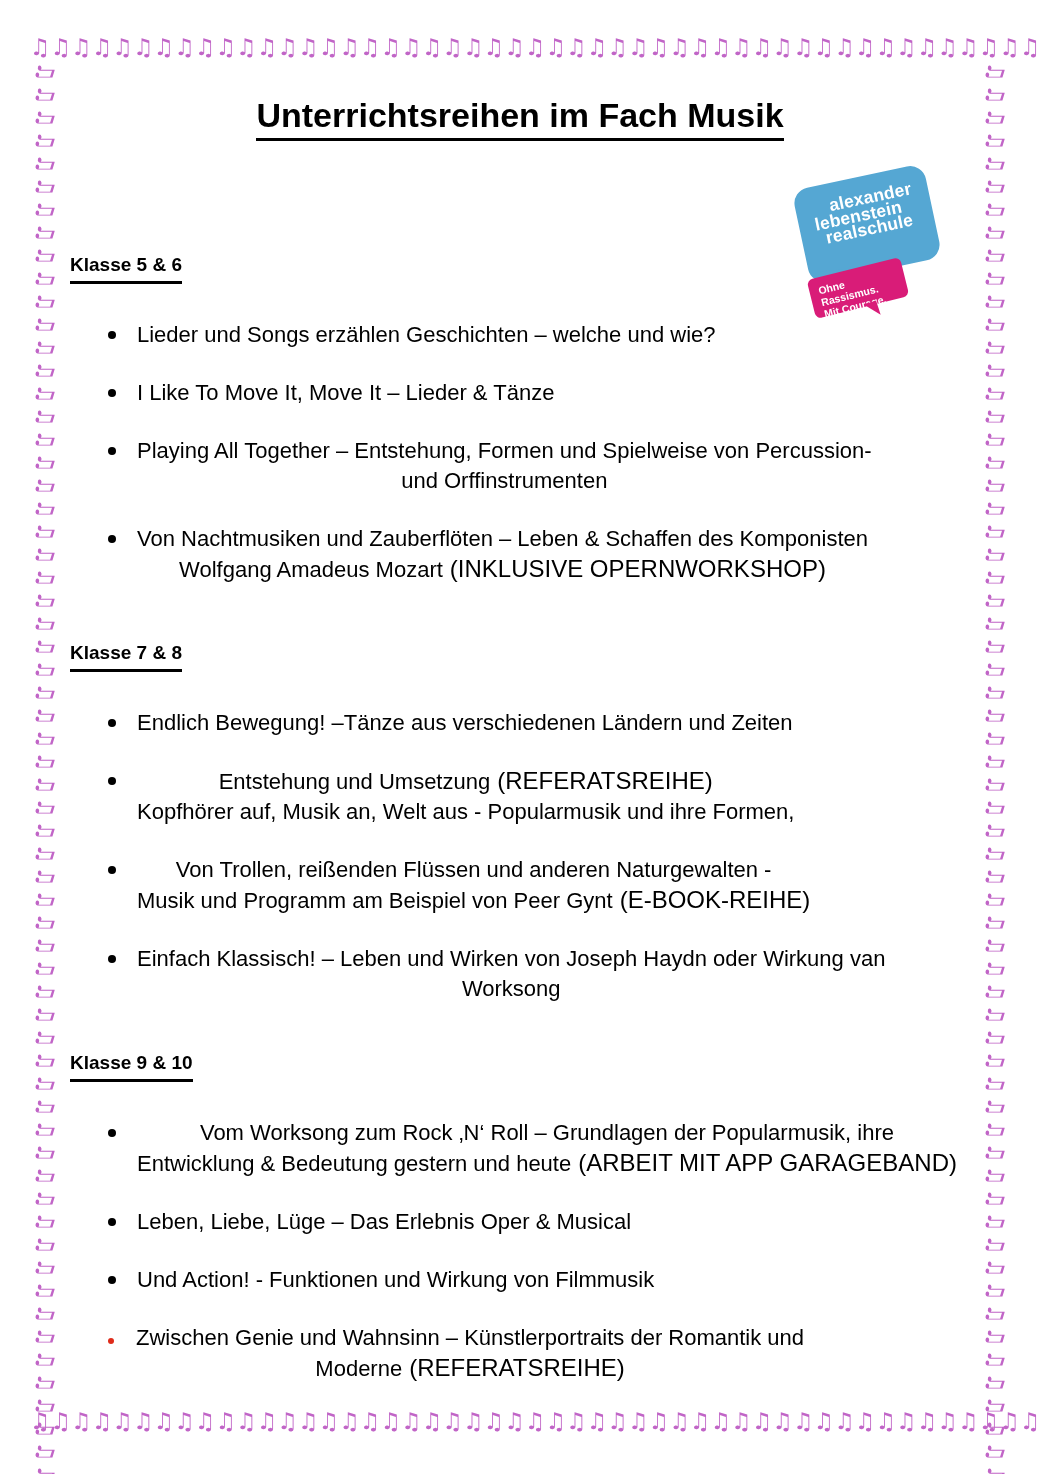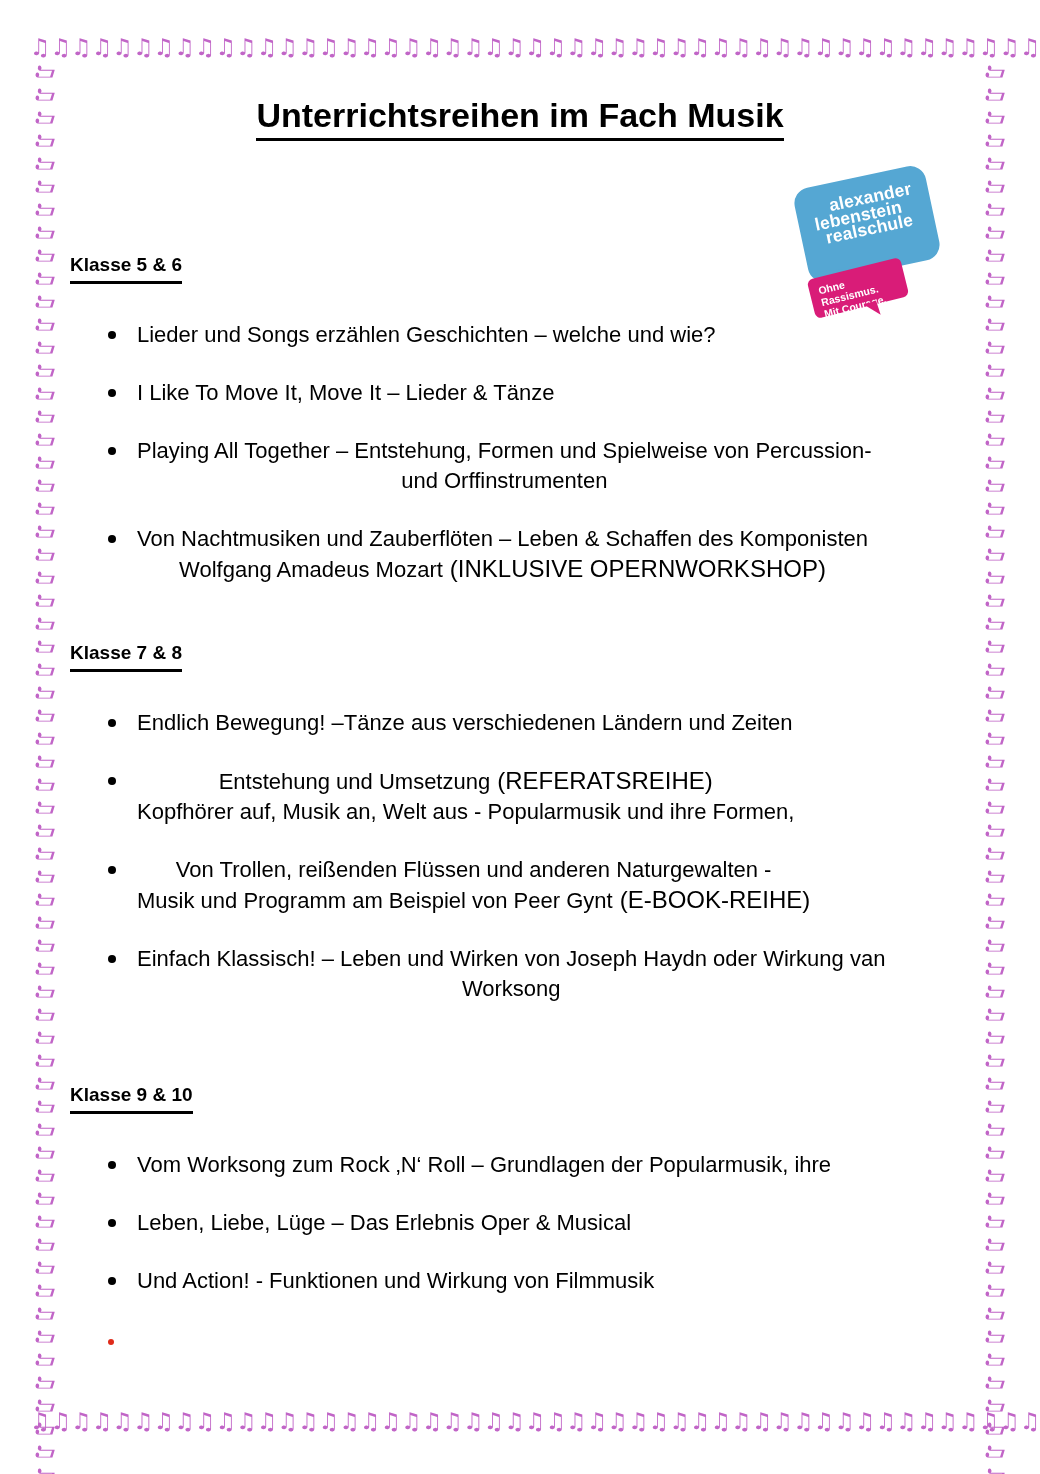--- a/index.html
+++ b/index.html
@@ -94,21 +94,21 @@
     width: 0; height: 0;
     border-top: 15px solid var(--badge-pink, #d91c78);
     border-left: 13px solid transparent;
     transform: rotate(-4deg);
   }
 
   
   .sec { position: absolute; left: 70px; width: 930px; }
   .sec-1 { top: 250px; }
   .sec-2 { top: 618px; margin-top: 20px; }
-  .sec-3 { top: 1080px; }
+  .sec-3 { top: 1048px; }
   .sec h2 {
     margin: 0 0 36px 0;
     font-size: 19px;
     font-weight: bold;
     line-height: 30px;
   }
   .sec h2 .hu {
     display: inline-block;
     border-bottom: 3px solid #000;
     padding-bottom: 1px;
@@ -446,32 +446,37 @@
       </div>
     </div>
   </section>
 
   <section class="sec sec-3">
     <h2><span class="hu">Klasse 9 &amp; 10</span></h2>
     <div class="item">
       <span class="dot"></span>
       <div class="txt">
         <div class="ln"><span>Vom Worksong zum Rock ‚N‘ Roll – Grundlagen der Popularmusik, ihre</span></div>
+        <div class="ln"><span>Entwicklung &amp; Bedeutung gestern und heute</span><span class="paren">(ARBEIT MIT APP GARAGEBAND)</span></div>
       </div>
     </div>
     <div class="item">
       <span class="dot"></span>
       <div class="txt">
           <div class="ln"><span>Leben, Liebe, Lüge – Das Erlebnis Oper &amp; Musical</span></div>
         </div>
     </div>
     <div class="item">
       <span class="dot"></span>
       <div class="txt">
           <div class="ln"><span>Und Action! - Funktionen und Wirkung von Filmmusik</span></div>
         </div>
     </div>
     <div class="item">
       <span class="dot red"></span>
+      <div class="txt">
+        <div class="ln"><span>Zwischen Genie und Wahnsinn – Künstlerportraits der Romantik und</span></div>
+        <div class="ln"><span>Moderne</span><span class="paren">(REFERATSREIHE)</span></div>
+      </div>
     </div>
   </section>
 
 </div>
 
 </body></html>

